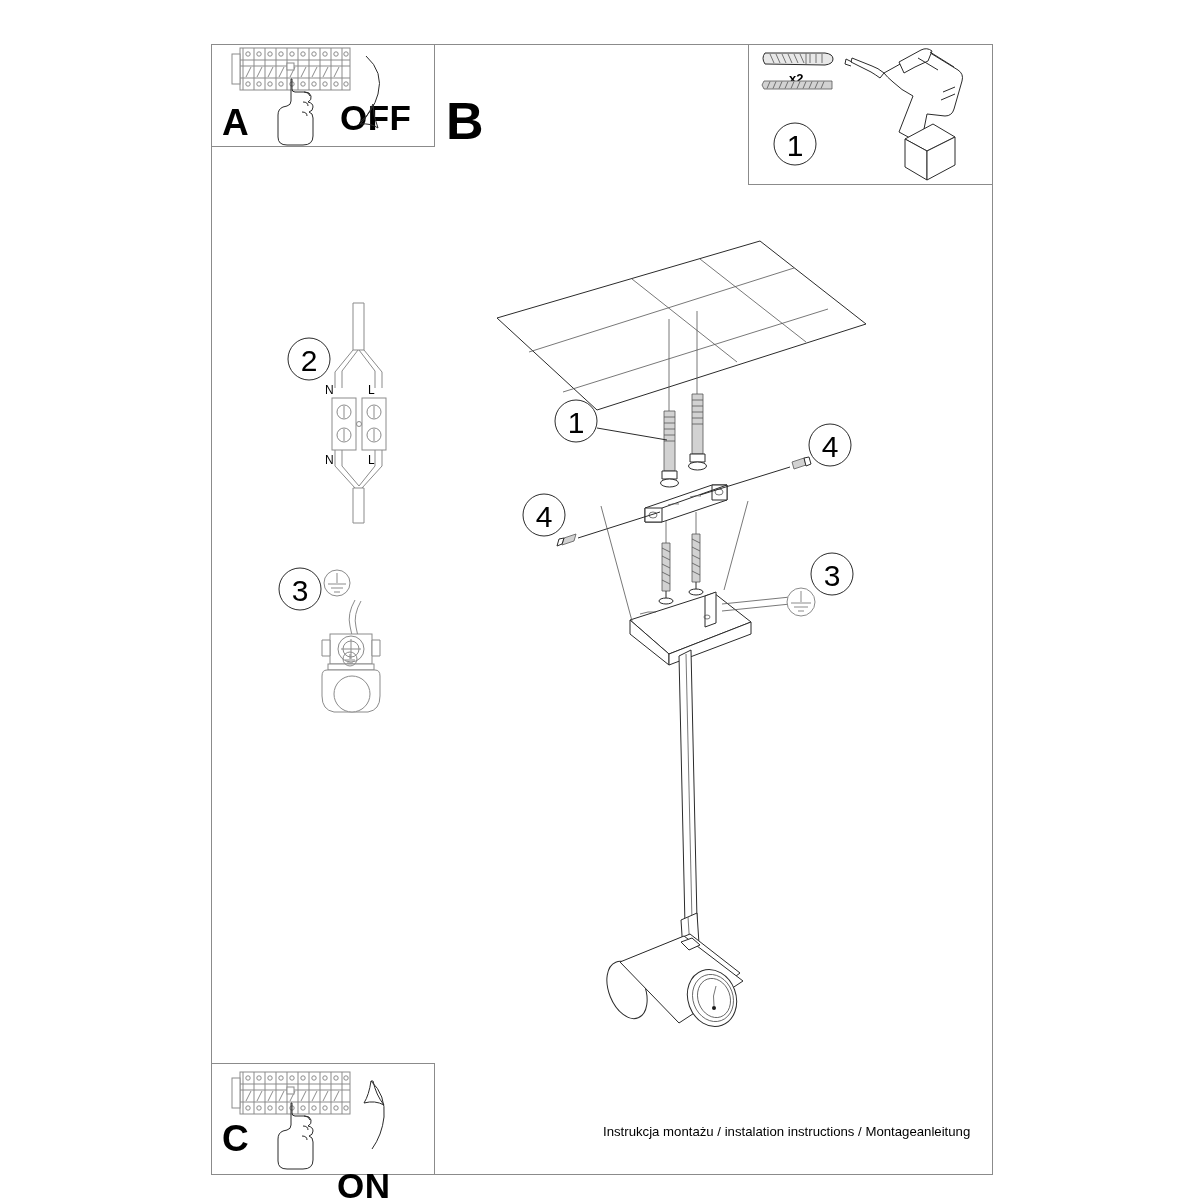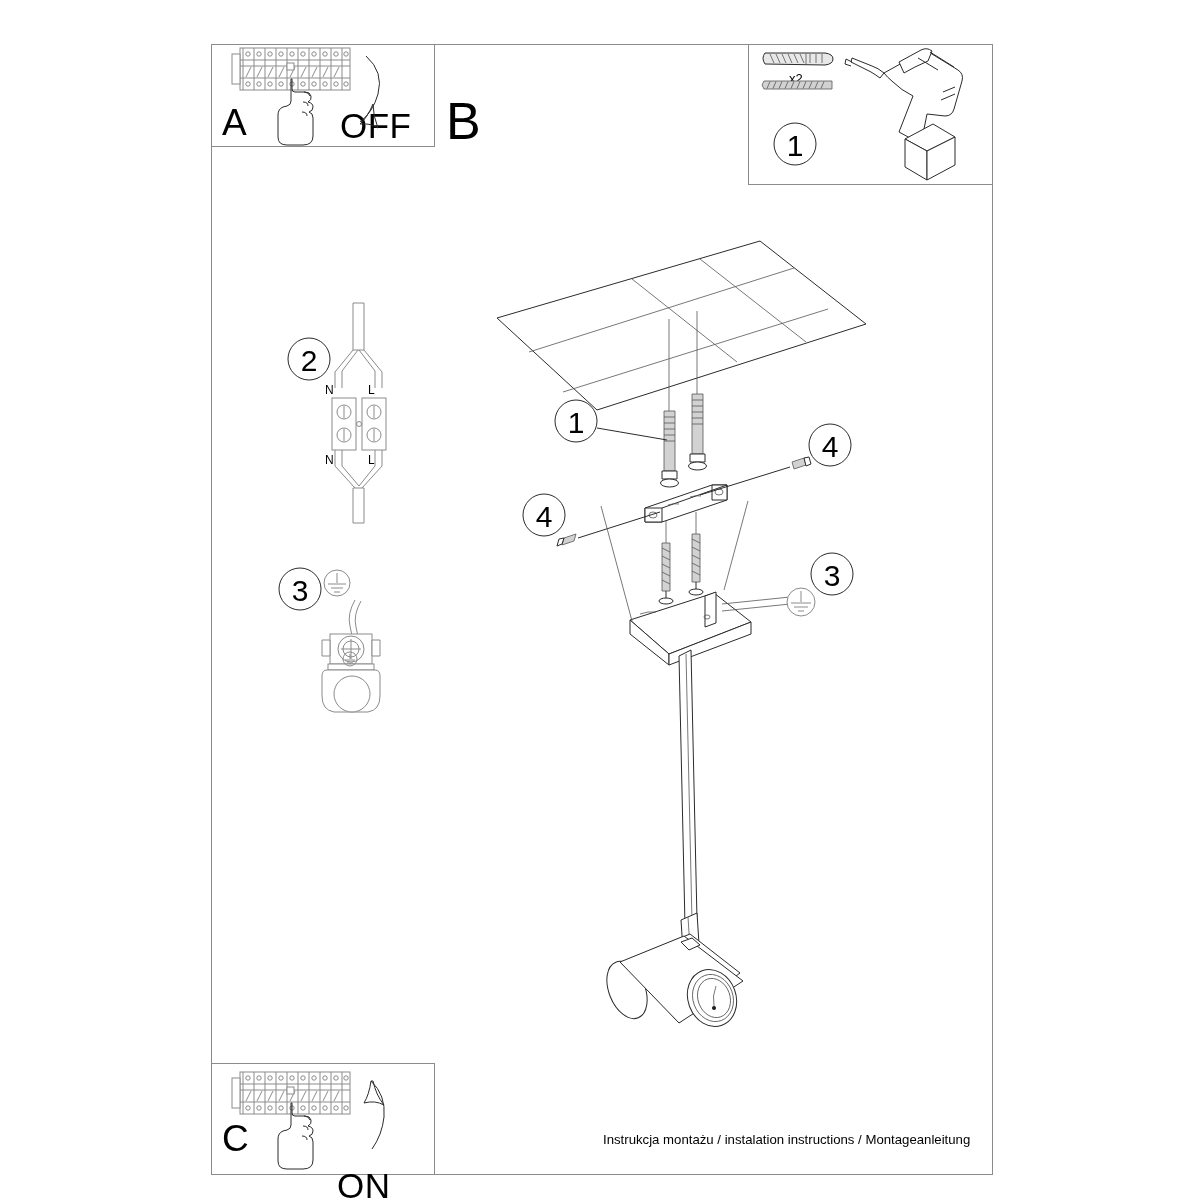--- a/index.html
+++ b/index.html
@@ -12,30 +12,30 @@
          border:1px solid #8b8b8b;box-sizing:border-box;}
 
   
   .panel-a{position:absolute;left:211px;top:44px;width:224px;height:103px;
            border-right:1px solid #8b8b8b;border-bottom:1px solid #8b8b8b;box-sizing:border-box;}
   .panel-1{position:absolute;left:748px;top:44px;width:245px;height:141px;
            border-left:1px solid #8b8b8b;border-bottom:1px solid #8b8b8b;box-sizing:border-box;}
   .panel-c{position:absolute;left:211px;top:1063px;width:224px;height:112px;
            border-right:1px solid #8b8b8b;border-top:1px solid #8b8b8b;box-sizing:border-box;}
 
-  .glyph{position:absolute;font-weight:400;line-height:1;}
+  .glyph{position:absolute;font-weight:700;line-height:1;}
   .lbl-a{left:222px;top:104px;font-size:37px;}
   .lbl-b{left:446px;top:95px;font-size:52px;}
   .lbl-c{left:222px;top:1120px;font-size:37px;}
-  .lbl-off{left:340px;top:100px;font-size:35px;letter-spacing:.5px;margin-top:8px;}
+  .lbl-off{left:340px;top:100px;font-size:35px;letter-spacing:.5px;}
   .lbl-on{left:337px;top:1168px;font-size:35px;letter-spacing:.5px;}
   .lbl-x2{left:789px;top:72px;font-size:13px;}
 
   .footer{position:absolute;left:603px;top:1122px;font-size:13.2px;line-height:19px;
-          white-space:nowrap;margin-top:8px;}
+          white-space:nowrap;}
 
   svg{position:absolute;left:0;top:0;width:1200px;height:1200px;overflow:visible;}
   .ln{fill:none;stroke:#2b2b2b;stroke-width:1;}
   .ln-l{fill:none;stroke:#8b8b8b;stroke-width:1;}
   .ln-t{fill:none;stroke:#555;stroke-width:.8;}
   .fillw{fill:#ffffff;stroke:#2b2b2b;stroke-width:1;}
   .fillw-l{fill:#ffffff;stroke:#8b8b8b;stroke-width:1;}
   .fillg{fill:#e8e8e8;stroke:#2b2b2b;stroke-width:1;}
   .fillgg{fill:#d2d2d2;stroke:#555;stroke-width:.8;}
   .blk{fill:#1a1a1a;}

